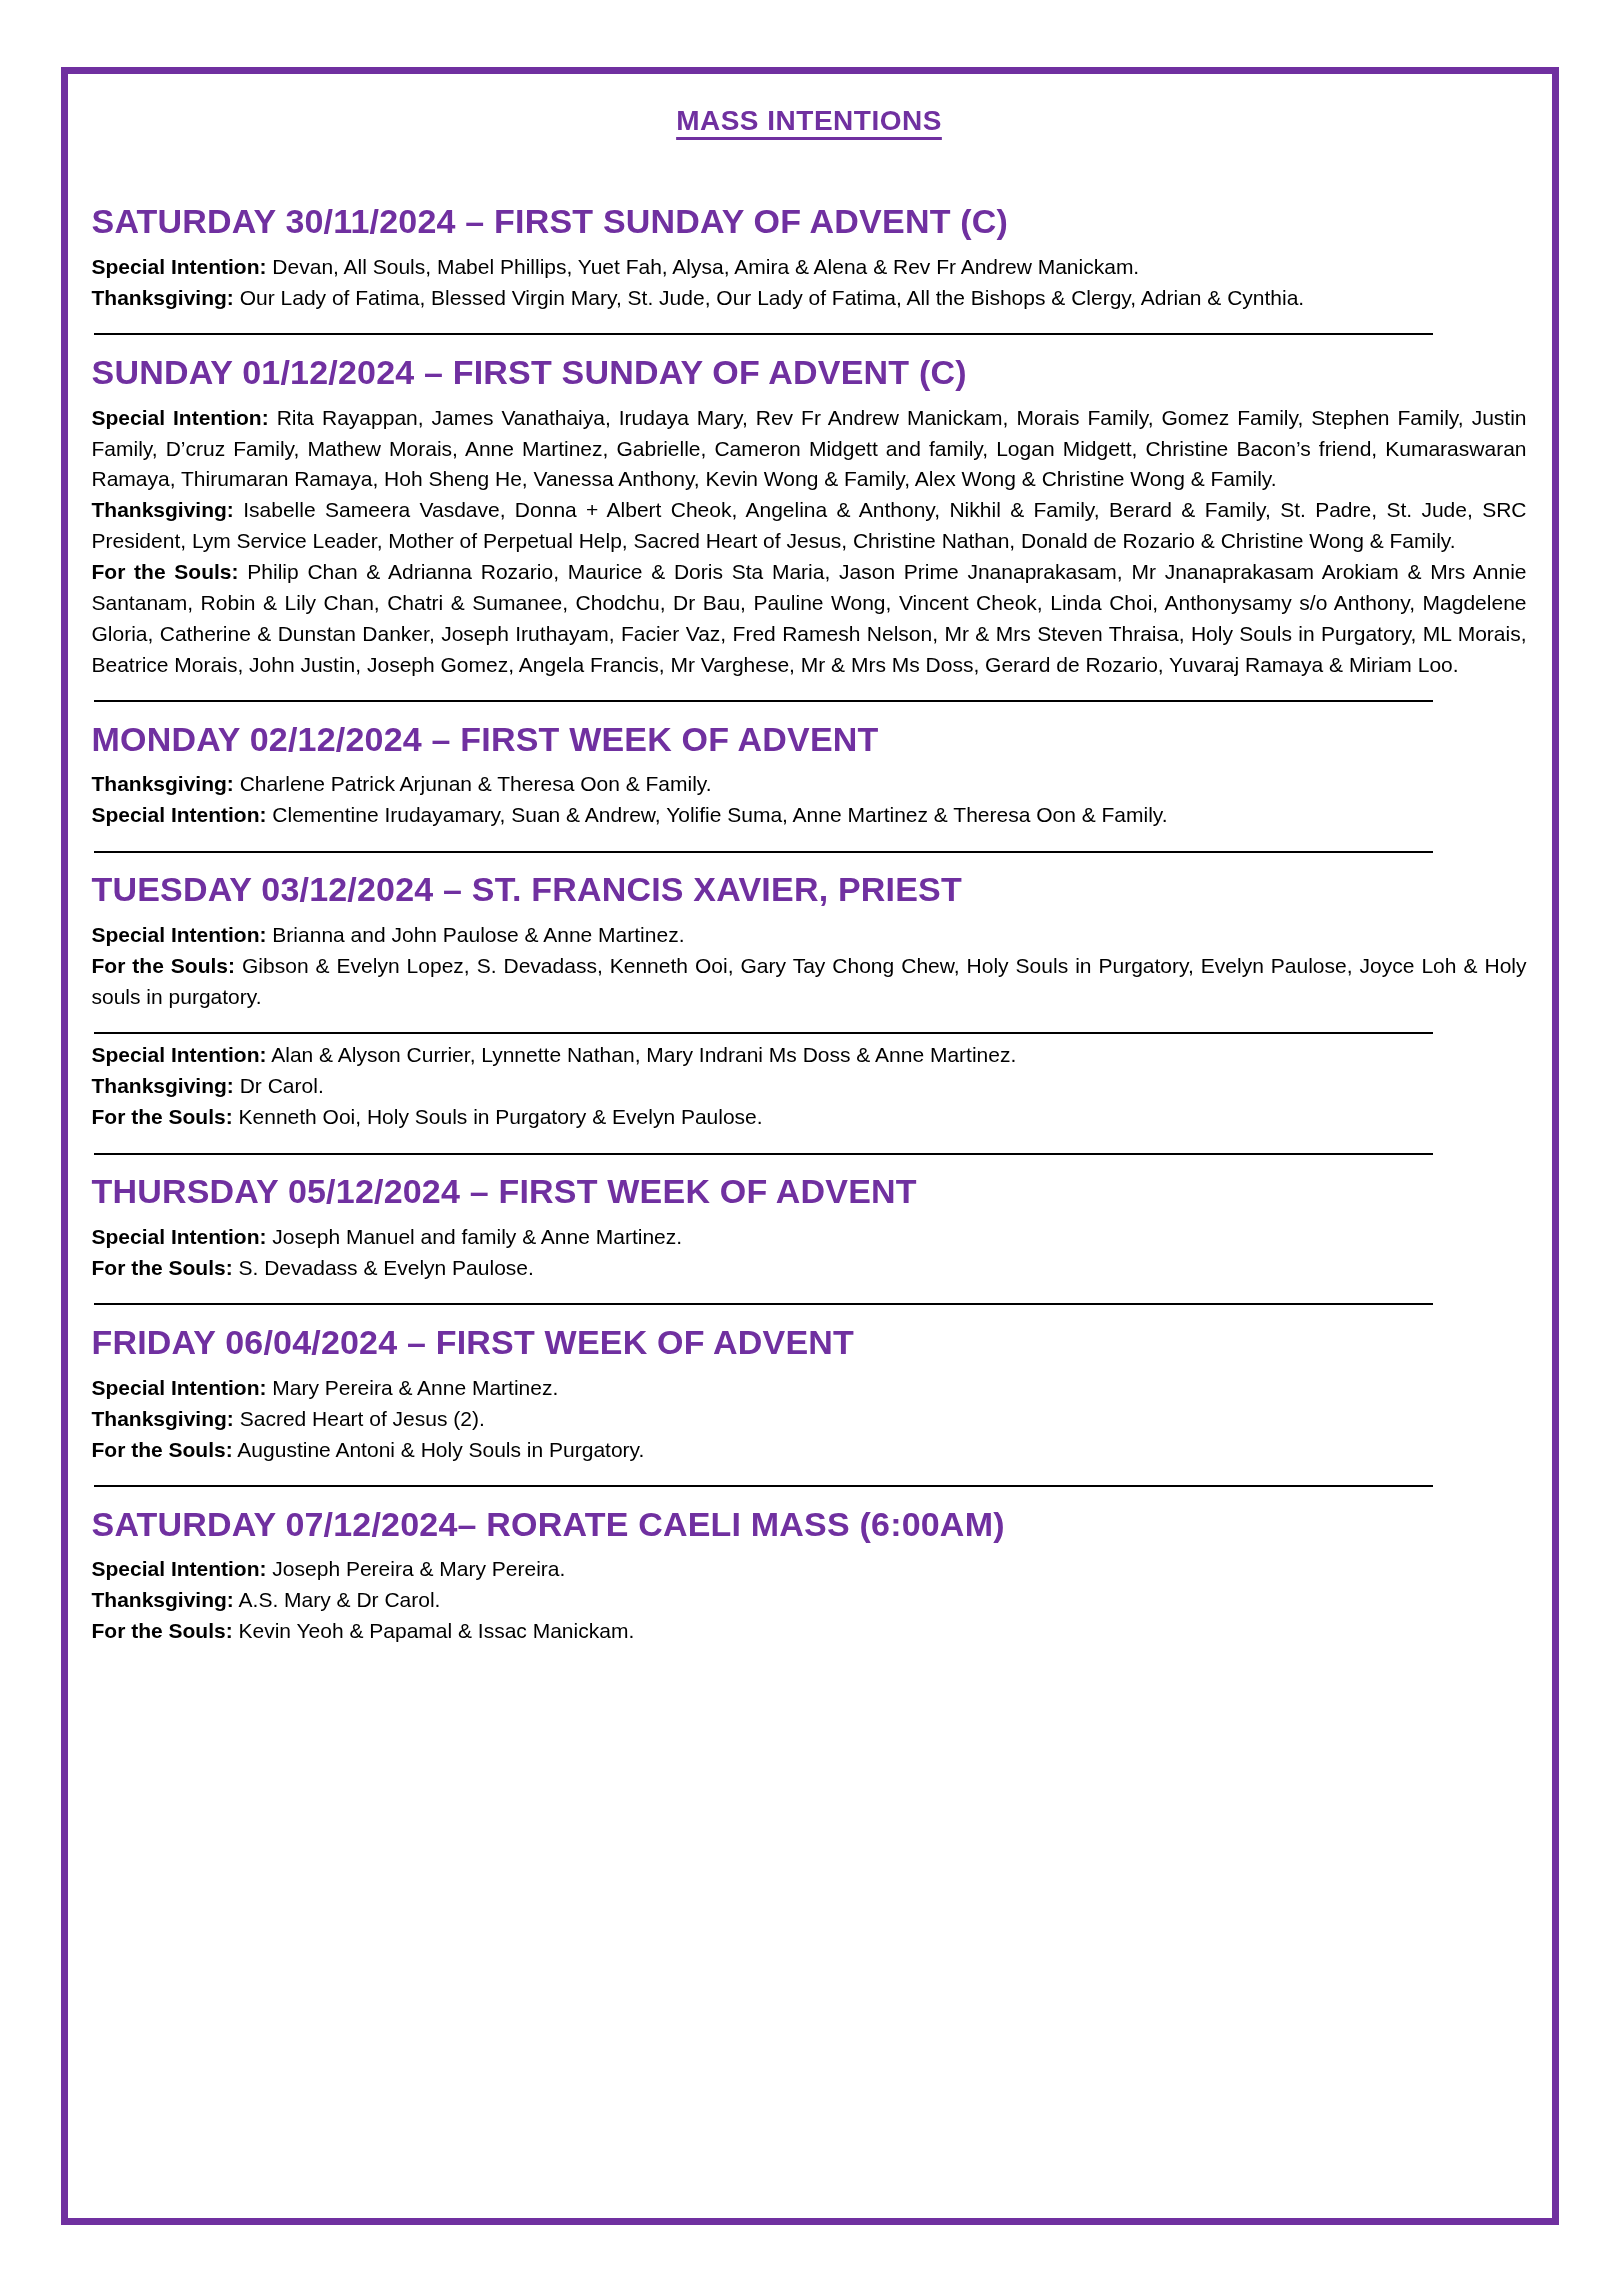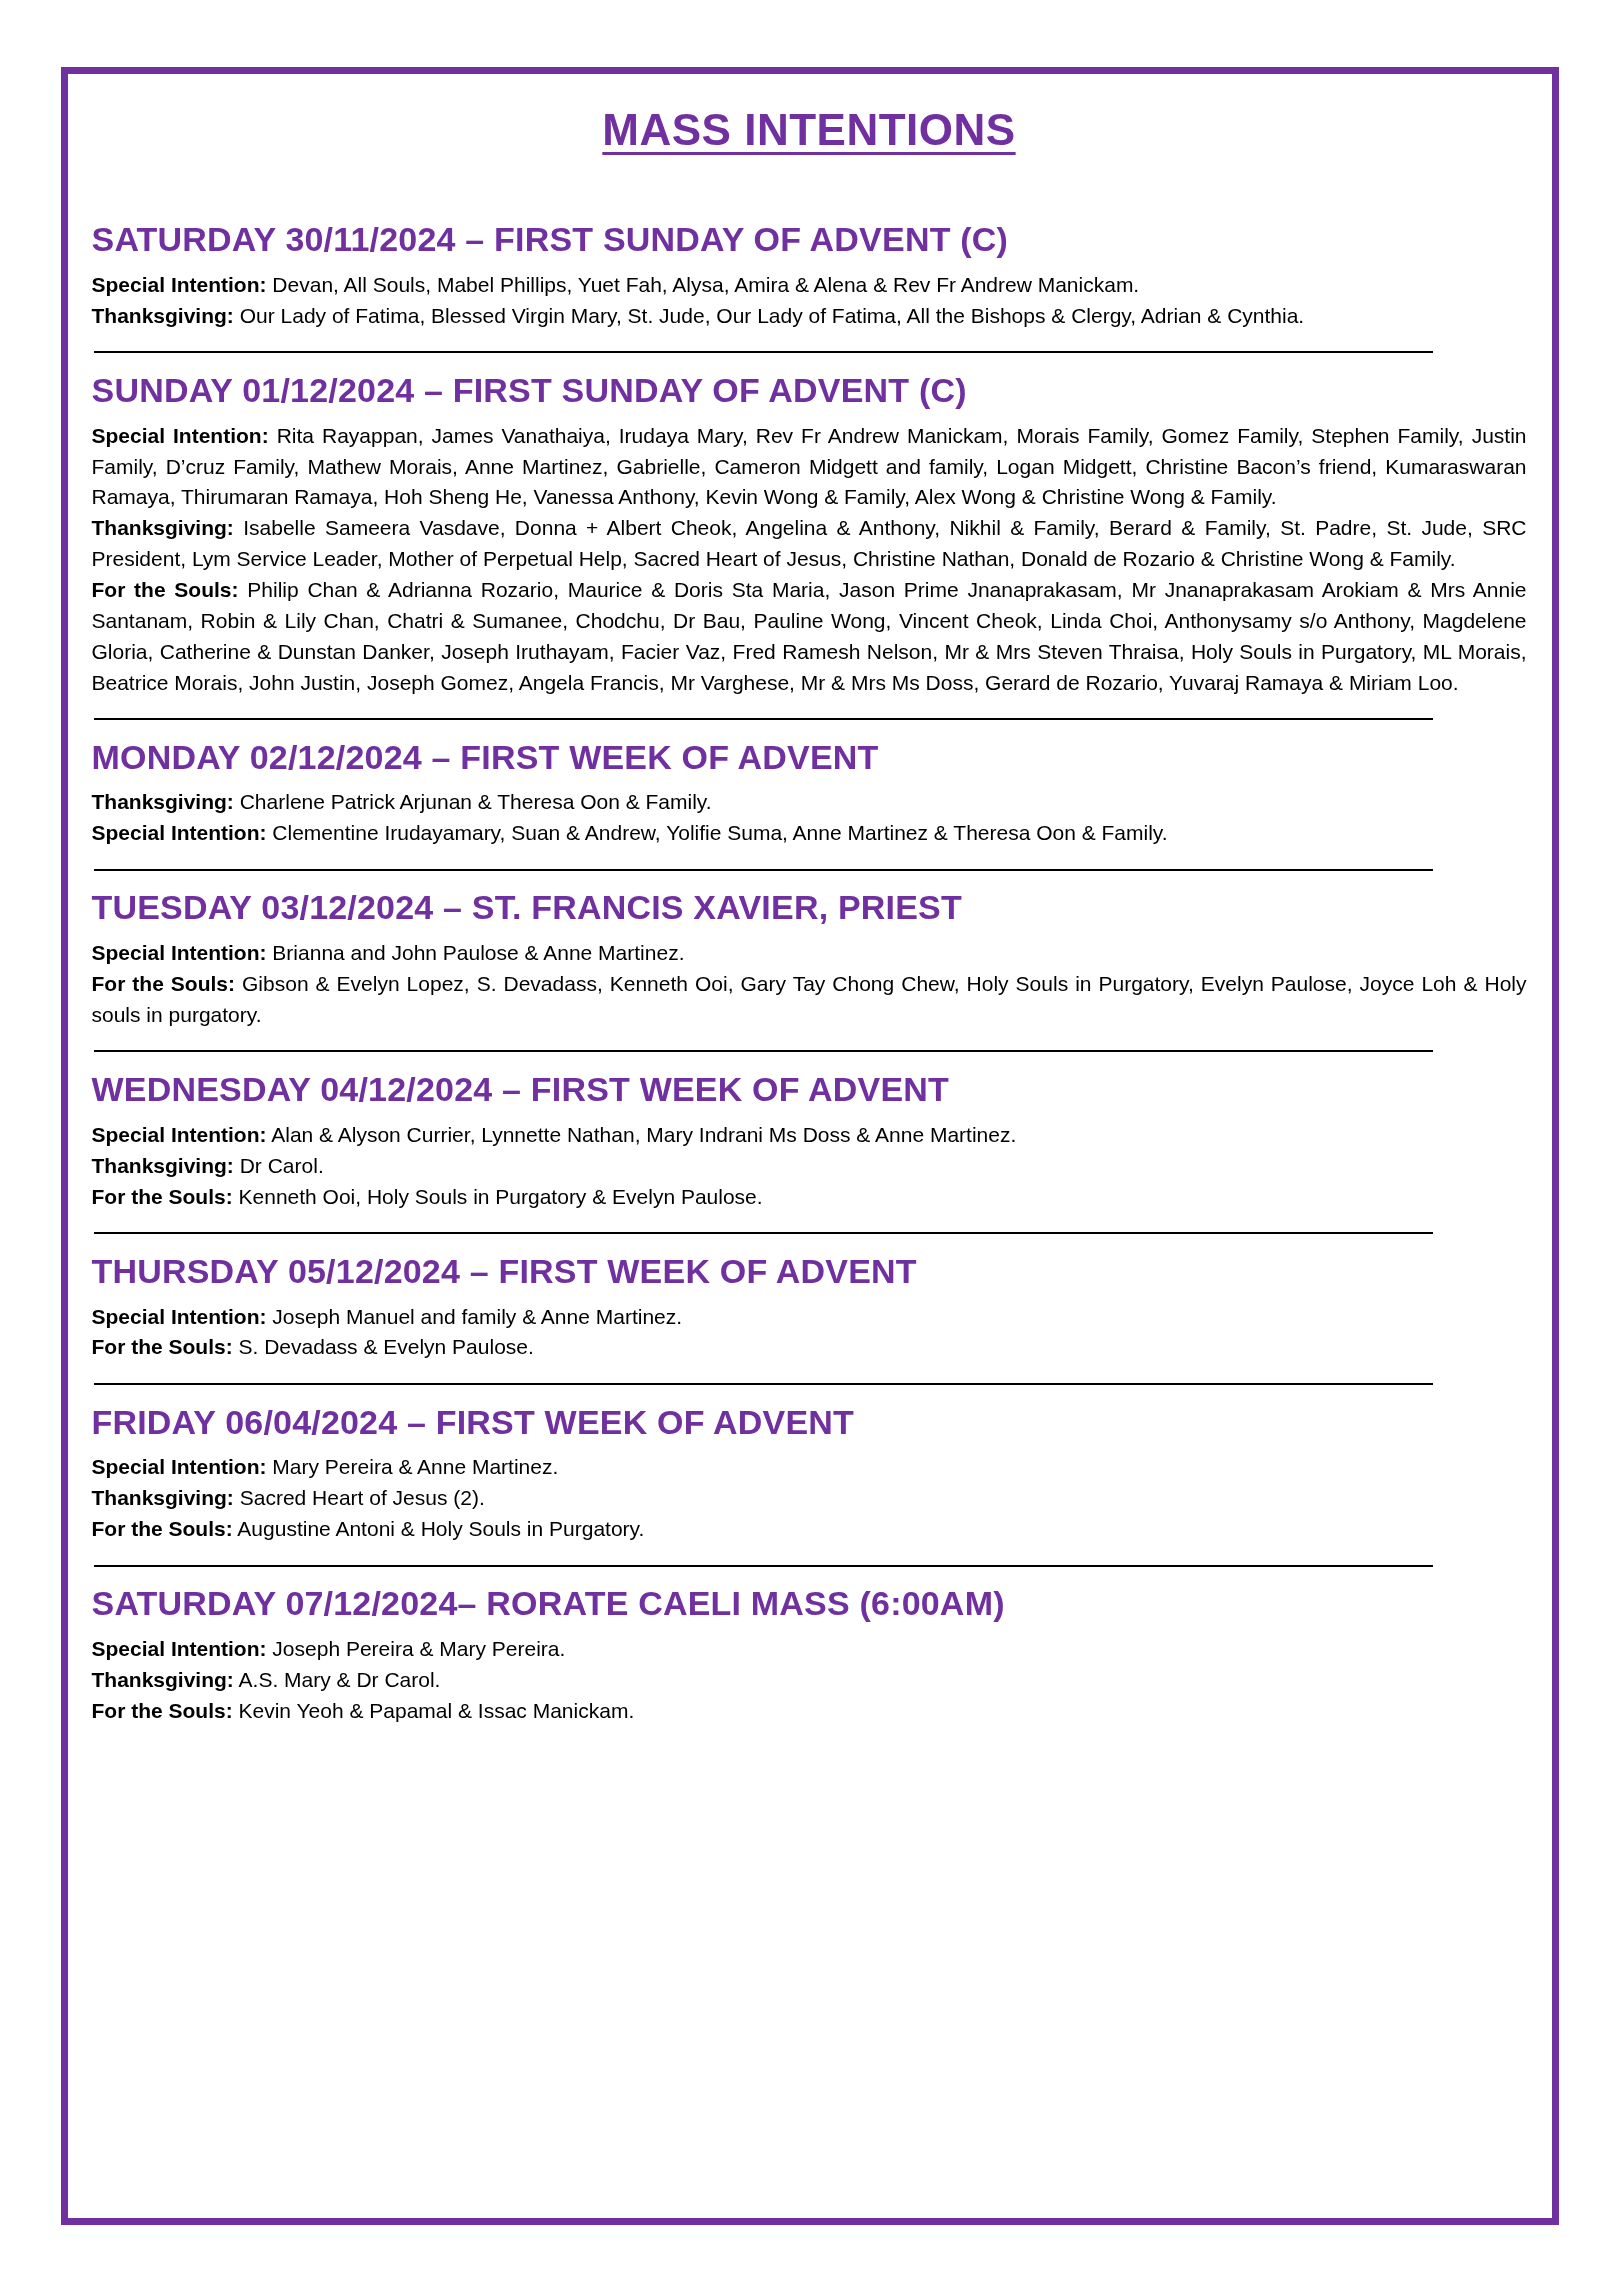--- a/index.html
+++ b/index.html
@@ -19,21 +19,21 @@
     width: 1498px;
     height: 2158px;
     border: 7.8px solid #7030A0;
     box-sizing: border-box;
     padding: 13.7px 25.5px 0 23.5px;
     background: #ffffff;
   }
   .doc-title {
     text-align: center;
     color: #7030A0;
-    font-size: 44px;
+    font-size: 28px;
     font-weight: bold;
     letter-spacing: 0.5px;
     margin: 17.6px 0 51px 0;
     font-family: "Liberation Sans", sans-serif;
   }
   .doc-title span {
     text-decoration: underline;
     text-decoration-thickness: 2.9px;
     text-underline-offset: 6.9px;
   }
@@ -99,21 +99,20 @@
   <section class="mass-section">
     <h2 class="section-heading">TUESDAY 03/12/2024 – ST. FRANCIS XAVIER, PRIEST</h2>
     <div class="entries">
   <p class="entry"><span class="entry-label">Special Intention:</span> <span class="entry-text">Brianna and John Paulose &amp; Anne Martinez.</span></p>
 
   <p class="entry"><span class="entry-label">For the Souls:</span> <span class="entry-text">Gibson &amp; Evelyn Lopez, S. Devadass, Kenneth Ooi, Gary Tay Chong Chew, Holy Souls in Purgatory, Evelyn Paulose, Joyce Loh &amp; Holy souls in purgatory.</span></p>
 </div>
   </section>
 <hr class="sep">
   <section class="mass-section">
-    <h2 class="section-heading">WEDNESDAY 04/12/2024 – FIRST WEEK OF ADVENT</h2>
     <div class="entries">
   <p class="entry"><span class="entry-label">Special Intention:</span> <span class="entry-text">Alan &amp; Alyson Currier, Lynnette Nathan, Mary Indrani Ms Doss &amp; Anne Martinez.</span></p>
 
   <p class="entry"><span class="entry-label">Thanksgiving:</span> <span class="entry-text">Dr Carol.</span></p>
 
   <p class="entry"><span class="entry-label">For the Souls:</span> <span class="entry-text">Kenneth Ooi, Holy Souls in Purgatory &amp; Evelyn Paulose.</span></p>
 </div>
   </section>
 <hr class="sep">
   <section class="mass-section">

